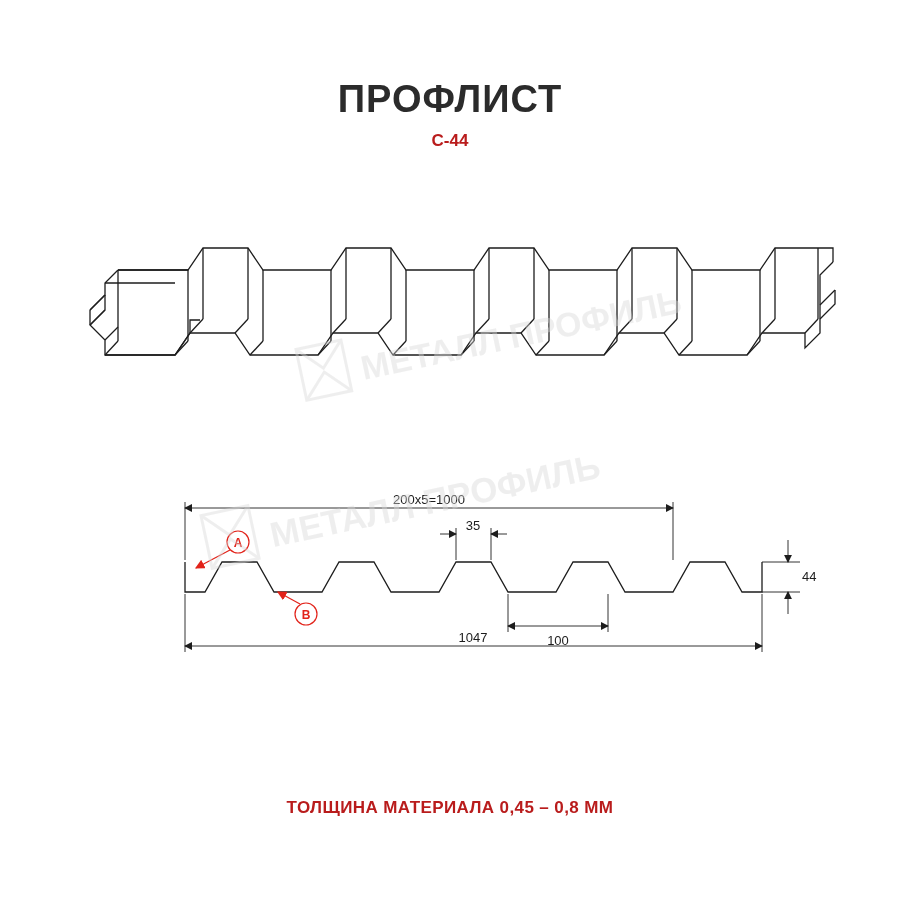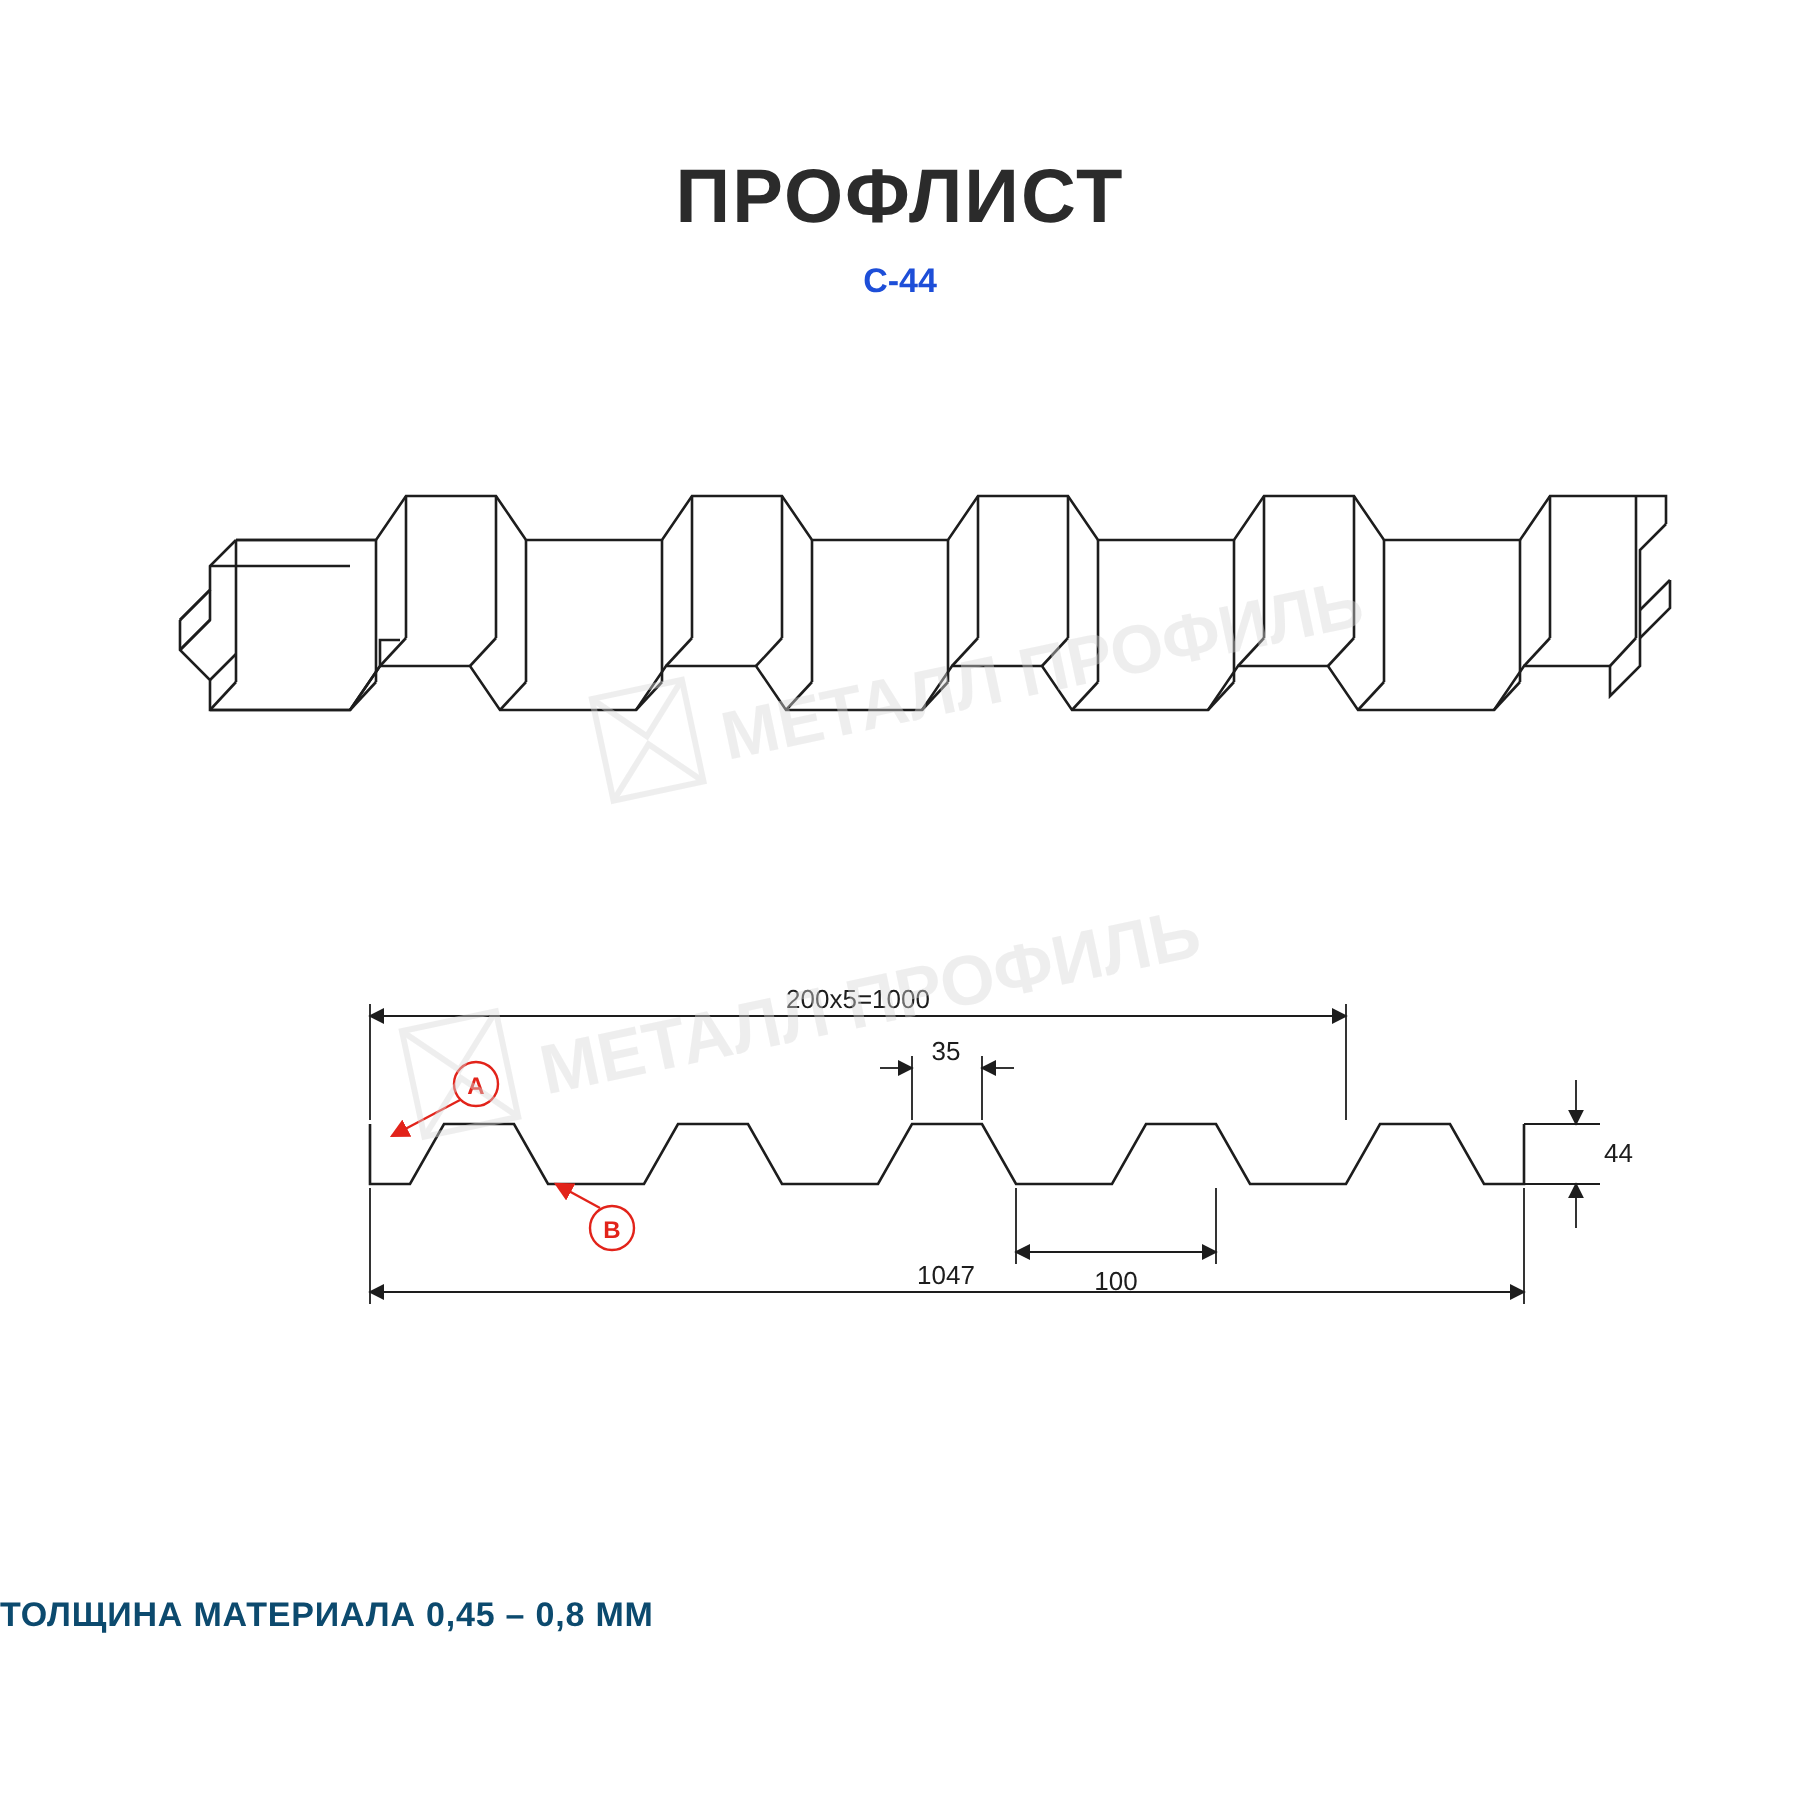--- a/index.html
+++ b/index.html
@@ -32,32 +32,32 @@
     color: #2b2b2b;
   }
   .subtitle {
     position: absolute;
     top: 131px;
     left: 0;
     width: 900px;
     text-align: center;
     font-size: 17px;
     font-weight: bold;
-    color: #1d4ed8;
+    color: #b91c1c;
   }
   .footer {
     position: absolute;
     top: 798px;
     left: 0;
     width: 900px;
-    text-align: left;
+    text-align: center;
     font-size: 17px;
     font-weight: bold;
     letter-spacing: 0.4px;
-    color: #0c4a6e;
+    color: #b91c1c;
   }
   .iso-wrap {
     position: absolute;
     left: 60px;
     top: 215px;
     width: 790px;
     height: 190px;
   }
   .draw-wrap {
     position: absolute;

